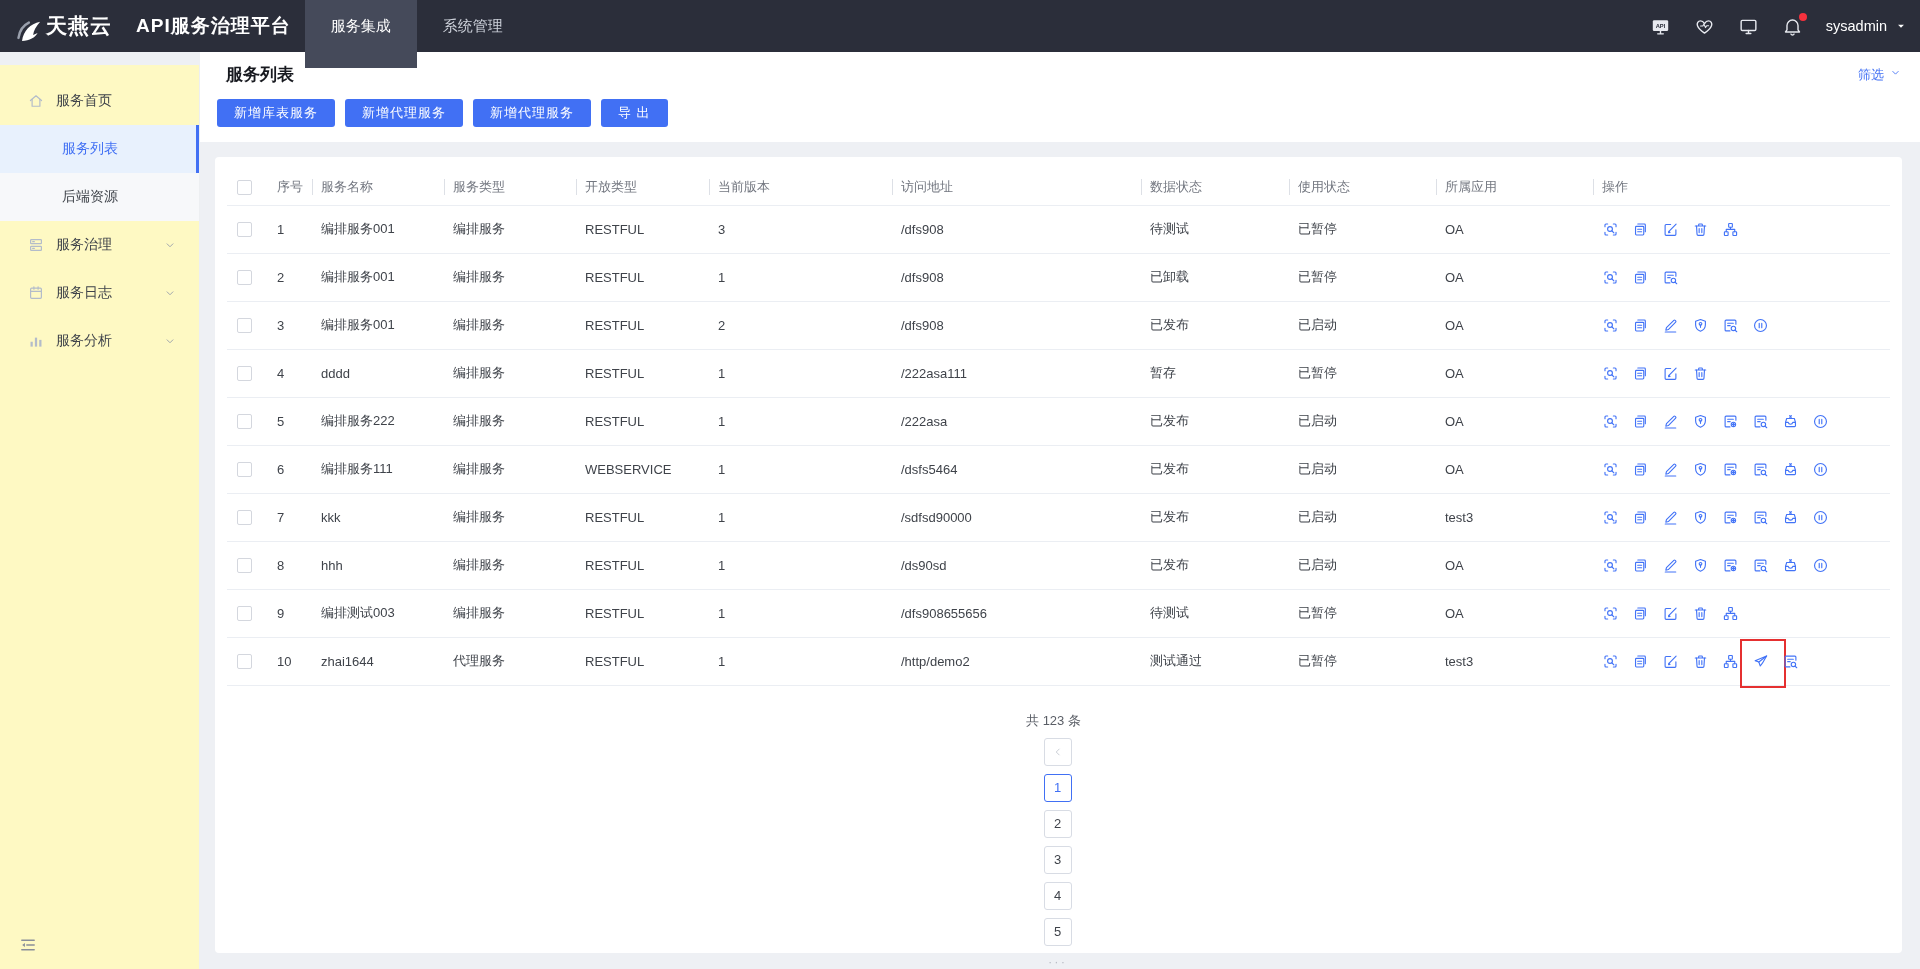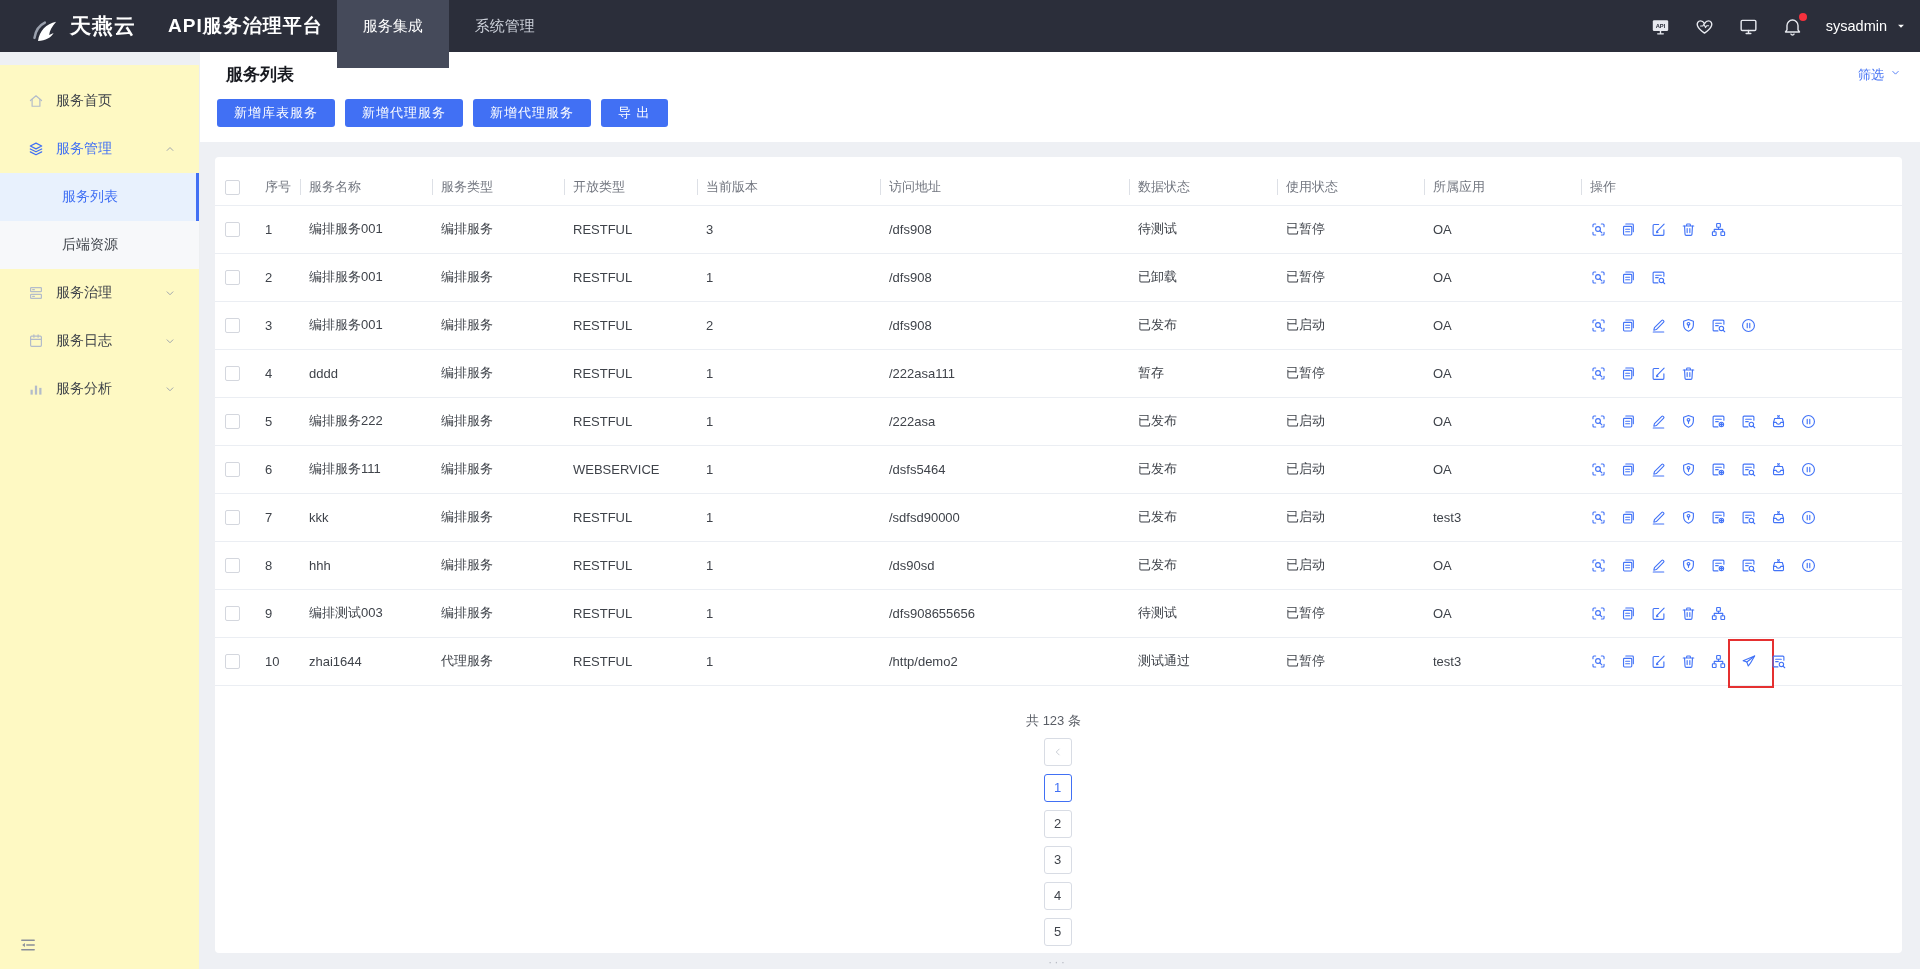--- a/index.html
+++ b/index.html
@@ -3,21 +3,21 @@
 <meta charset="utf-8">
 <style>
   * { box-sizing: border-box; margin: 0; padding: 0; }
   html,body { width:1920px; height:969px; overflow:hidden; background:#eef0f4;
     font-family:"Liberation Sans","DejaVu Sans",sans-serif; }
   .app { position:relative; width:1920px; height:969px; }
 
   
   .top-header { position:absolute; top:0; left:0; right:0; height:52px; background:#2b2e3a;
     display:flex; align-items:center; z-index:30; }
-  .brand { display:flex; align-items:center; padding-left:28px; gap:12px; }
+  .brand { display:flex; align-items:center; padding-left:12px; gap:4px; }
   .logo-icon svg { width:30px; height:30px; display:block; }
   .brand-name { color:#fff; font-size:21px; font-weight:bold; letter-spacing:1px; }
   .product-name { color:#fff; font-size:19px; font-weight:bold; margin-left:20px; letter-spacing:1px; }
   .top-tabs { display:flex; height:52px; margin-left:14px; }
   .top-tab { height:68px; line-height:52px; padding:0 26px; font-size:15px; color:#cdd1da; cursor:pointer; }
   .top-tab.active { background:#454a5a; color:#fff; }
   .header-right { margin-left:auto; display:flex; align-items:center; gap:23px; padding-right:12px; }
   .h-icon { position:relative; color:#e8eaf0; width:21px; height:21px; cursor:pointer; }
   .h-icon svg { width:21px; height:21px; display:block; }
   .h-icon .dot { position:absolute; top:-3px; right:-4px; width:8px; height:8px; border-radius:50%;
@@ -51,21 +51,21 @@
   .title-row { display:flex; align-items:center; justify-content:space-between; padding-top:11px; }
   .page-title { font-size:17px; font-weight:bold; color:#17191f; padding-left:9px; }
   .filter-link { display:flex; align-items:flex-start; gap:5px; color:#4170f4; font-size:13px;
     cursor:pointer; text-decoration:none; }
   .filter-link svg { width:13px; height:13px; display:block; }
   .btn-row { display:flex; gap:10px; margin-top:13px; }
   .btn { background:#4170f4; border:none; color:#fff; font-size:13px; height:28px; padding:0 17px;
     border-radius:3px; cursor:pointer; letter-spacing:1px; font-family:inherit; }
 
   .card { margin:15px 18px 16px 15px; background:#fff; border-radius:4px; height:796px;
-    padding:12px 0 0; }
+    padding:12px 12px 0; }
 
   
   table { width:100%; border-collapse:collapse; table-layout:fixed; }
   th { height:36px; text-align:left; font-weight:normal; font-size:13px; color:#737780;
     border-bottom:1px solid #ebeef3; position:relative; padding:0 14px 0 0; white-space:nowrap; }
   th.with-divider::before { content:""; position:absolute; left:-9px; top:10px; width:1px; height:16px;
     background:#dde0e6; }
   td { height:48px; font-size:13px; color:#3f434a; border-bottom:1px solid #ebeef3;
     padding:0 14px 0 0; white-space:nowrap; overflow:hidden; vertical-align:middle; }
   .td-check, .th-check { padding:0 0 0 10px; }
@@ -155,35 +155,20 @@
   <aside class="sidebar">
     <div class="side-menu" id="sidebarMenu">
         <div class="side-item">
           <span class="side-icon">
             <svg viewBox="0 0 24 24" fill="none" stroke="currentColor" stroke-width="1.6" stroke-linecap="round" stroke-linejoin="round">
               <path d="M4.6 11.4 12 5l7.4 6.4"></path>
               <path d="M6.8 9.8V19h10.4V9.8"></path>
             </svg>
           </span>
           <span class="side-label">服务首页</span>
-        </div>
-        <div class="side-item active">
-          <span class="side-icon">
-            <svg viewBox="0 0 24 24" fill="none" stroke="currentColor" stroke-width="1.6" stroke-linecap="round" stroke-linejoin="round">
-              <path d="m12 4.2 7.6 3.8L12 11.8 4.4 8z"></path>
-              <path d="m4.4 11.9 7.6 3.8 7.6-3.8"></path>
-              <path d="m4.4 15.8 7.6 3.8 7.6-3.8"></path>
-            </svg>
-          </span>
-          <span class="side-label">服务管理</span>
-          <span class="side-chevron">
-            <svg viewBox="0 0 24 24" fill="none" stroke="currentColor" stroke-width="1.6" stroke-linecap="round" stroke-linejoin="round">
-              <path d="m7 14.5 5-5 5 5"></path>
-            </svg>
-          </span>
         </div>
         <div class="side-sub active">
           <span>服务列表</span>
         </div>
         <div class="side-sub">
           <span>后端资源</span>
         </div>
         <div class="side-item">
           <span class="side-icon">
             <svg viewBox="0 0 24 24" fill="none" stroke="currentColor" stroke-width="1.6" stroke-linecap="round" stroke-linejoin="round">

